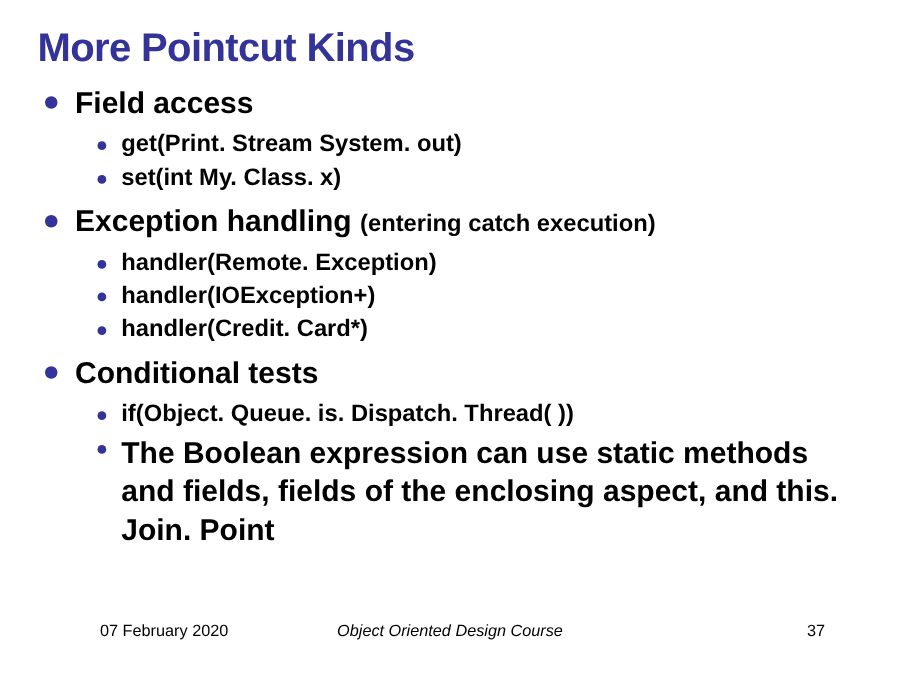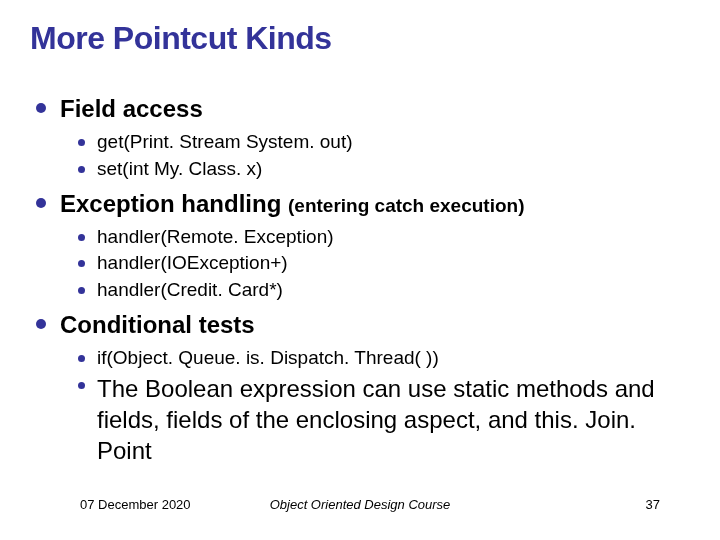--- a/index.html
+++ b/index.html
@@ -12,21 +12,21 @@
       height: 540px;
       background: #ffffff;
       font-family: Arial, Helvetica, sans-serif;
       position: relative;
       padding: 20px 30px 0 30px;
     }
     .title {
       font-size: 32px;
       font-weight: bold;
       color: #333399;
-      margin-bottom: 36px;
+      margin-bottom: 10px;
       letter-spacing: -0.5px;
     }
     .content {
       padding-left: 6px;
     }
     .section {
       margin-bottom: 6px;
     }
     .level1 {
       display: flex;
@@ -49,20 +49,21 @@
       line-height: 1.3;
     }
     .paren {
       font-size: 19px;
     }
     .level2 {
       display: flex;
       align-items: flex-start;
       margin-left: 42px;
       margin-bottom: 2px;
+      font-weight: bold;
     }
     .bullet2 {
       width: 7px;
       height: 7px;
       background: #333399;
       border-radius: 50%;
       margin-right: 12px;
       margin-top: 9px;
       flex-shrink: 0;
     }
@@ -156,16 +157,16 @@
     </div>
     <div class="level2">
       <div class="bullet2"></div>
       <div class="text2-wrap">The Boolean expression can use static methods and fields, fields of the enclosing aspect, and this. Join. Point</div>
     </div>
   </div>
 
 </div>
 
 <div class="footer">
-  <div class="footer-date">07 December 2020</div>
+  <div class="footer-date">07 February 2020</div>
   <div class="footer-course">Object Oriented Design Course</div>
   <div class="footer-page">37</div>
 </div>
 
 </body></html>

